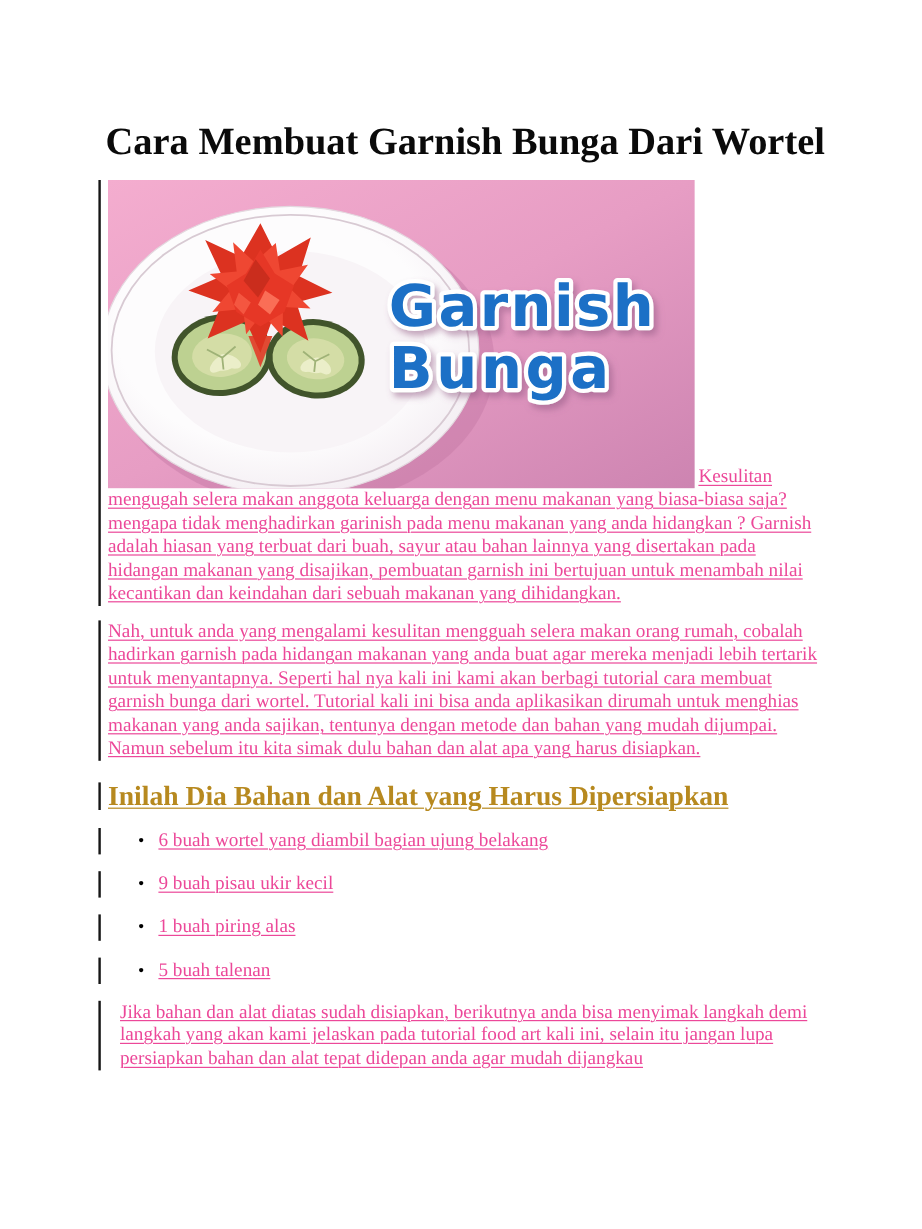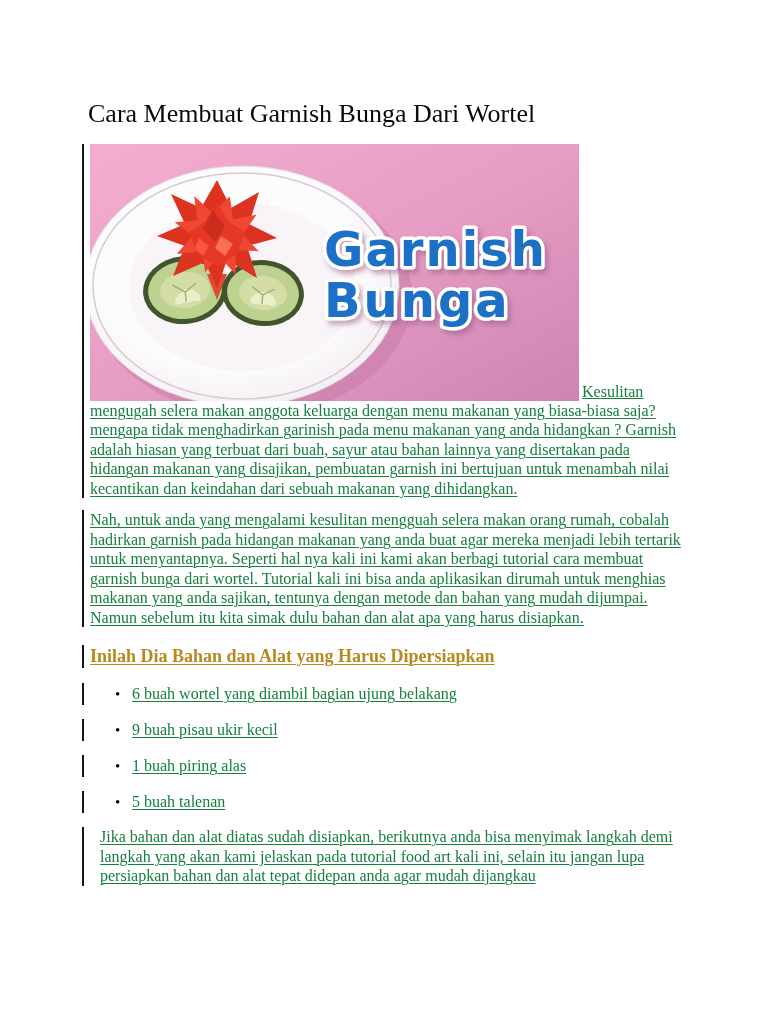--- a/index.html
+++ b/index.html
@@ -1,27 +1,27 @@
 <!DOCTYPE html>
 <html><head>
 <meta charset="utf-8">
 <style>
   html,body{margin:0;padding:0;background:#ffffff;}
   .page{position:relative;width:768px;height:1024px;background:#ffffff;overflow:hidden;
         font-family:"Liberation Serif",serif;}
-  h1.title{margin:0 0 0 88px;padding-top:100px;font-size:26px;line-height:1.1;
-        font-weight:normal;color:#0a0a0a;letter-spacing:0px;}
+  h1.title{margin:0 0 0 88px;padding-top:100px;font-size:32px;line-height:1.1;
+        font-weight:bold;color:#0a0a0a;letter-spacing:0px;}
   .doc{margin:15px 0 0 82px;width:604px;}
   .block{border-left:2px solid #161616;padding-left:6px;margin:0 0 12px 0;}
   p.para{font-size:16px;line-height:19.5px;margin-bottom:12px;}
-  .lnk{color:#15803d;text-decoration:underline;text-decoration-thickness:1px;
+  .lnk{color:#ec4899;text-decoration:underline;text-decoration-thickness:1px;
         text-underline-offset:2px;cursor:pointer;}
   .photo{display:inline-block;vertical-align:bottom;width:489px;height:257px;
         margin-right:3px;line-height:0;}
-  h2.heading{font-size:18px;line-height:23px;font-weight:bold;margin:18px 0 15px 0;}
+  h2.heading{font-size:23px;line-height:23px;font-weight:bold;margin:18px 0 15px 0;}
   h2.heading .lnk{color:#b7891f;}
   .li-row{line-height:22px;font-size:16px;margin-bottom:14px;}
   .bullet{display:inline-block;width:17px;margin-left:25px;color:#000;
         font-size:15px;vertical-align:baseline;}
   p.closing{margin-top:2px;padding-left:16px;}
 </style>
 </head>
 <body>
 
 <div class="page">

